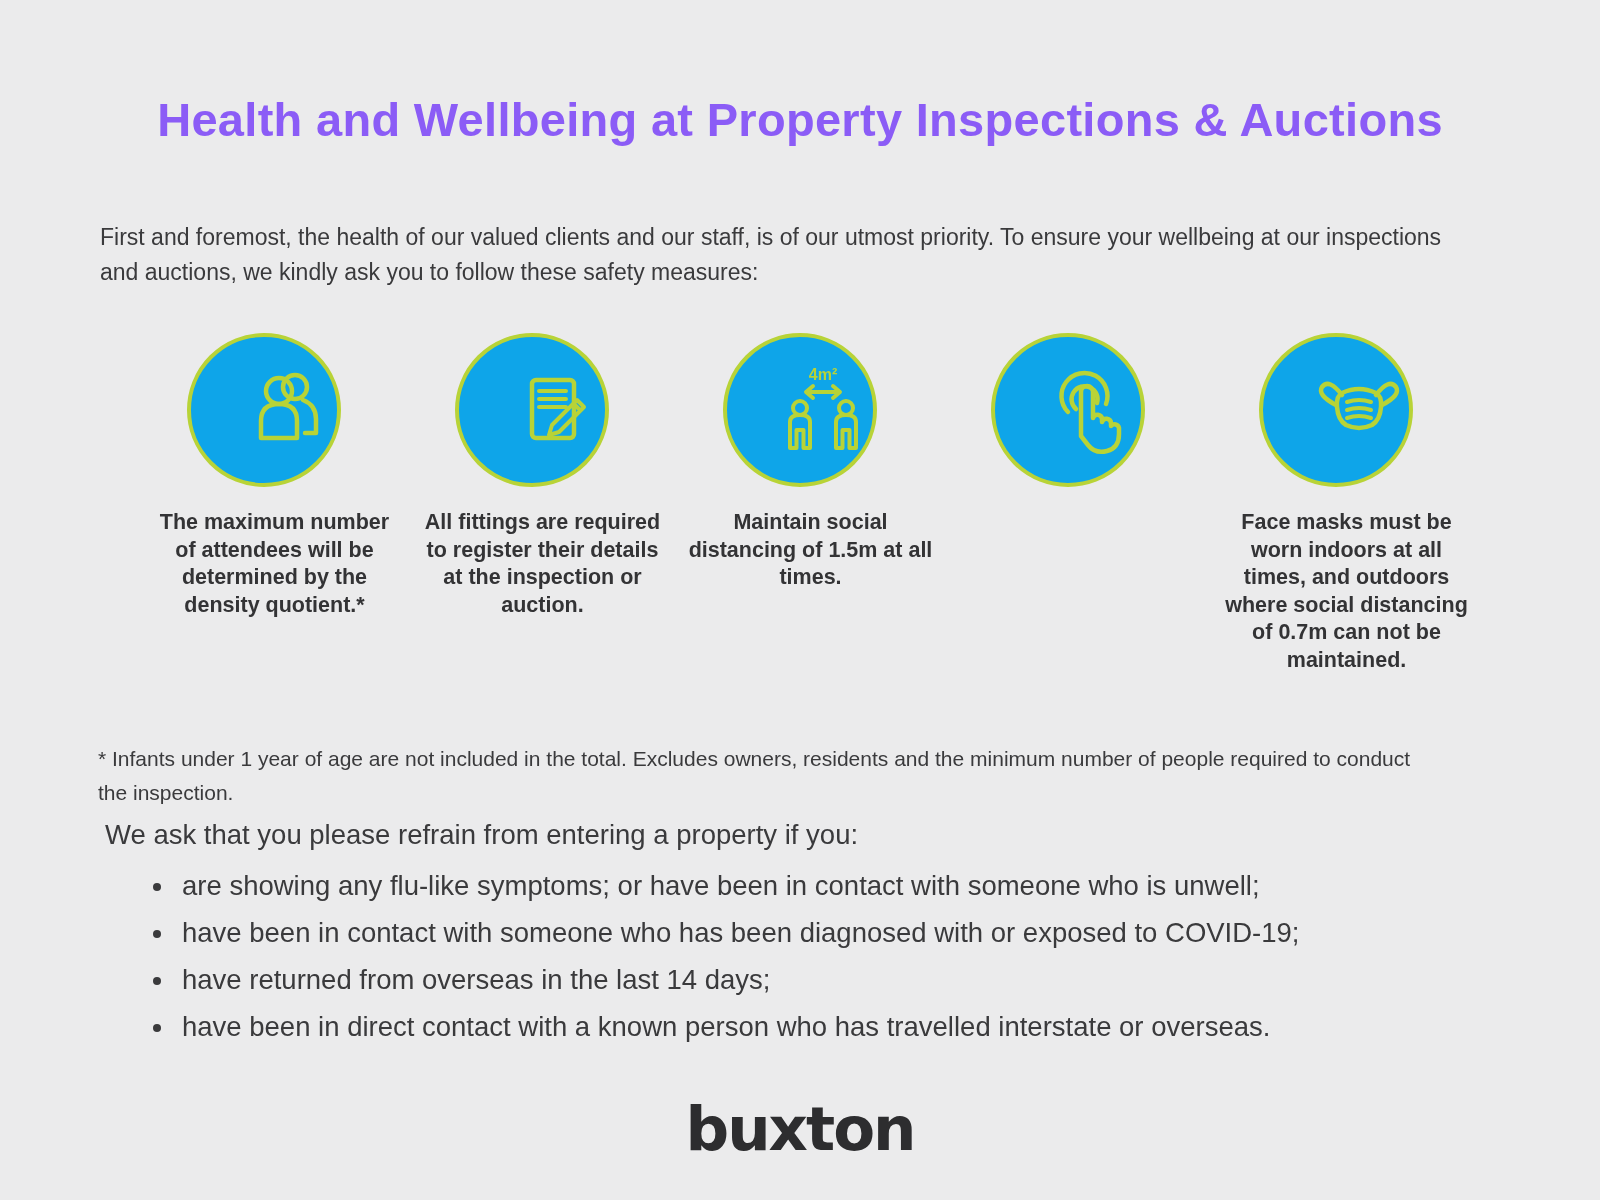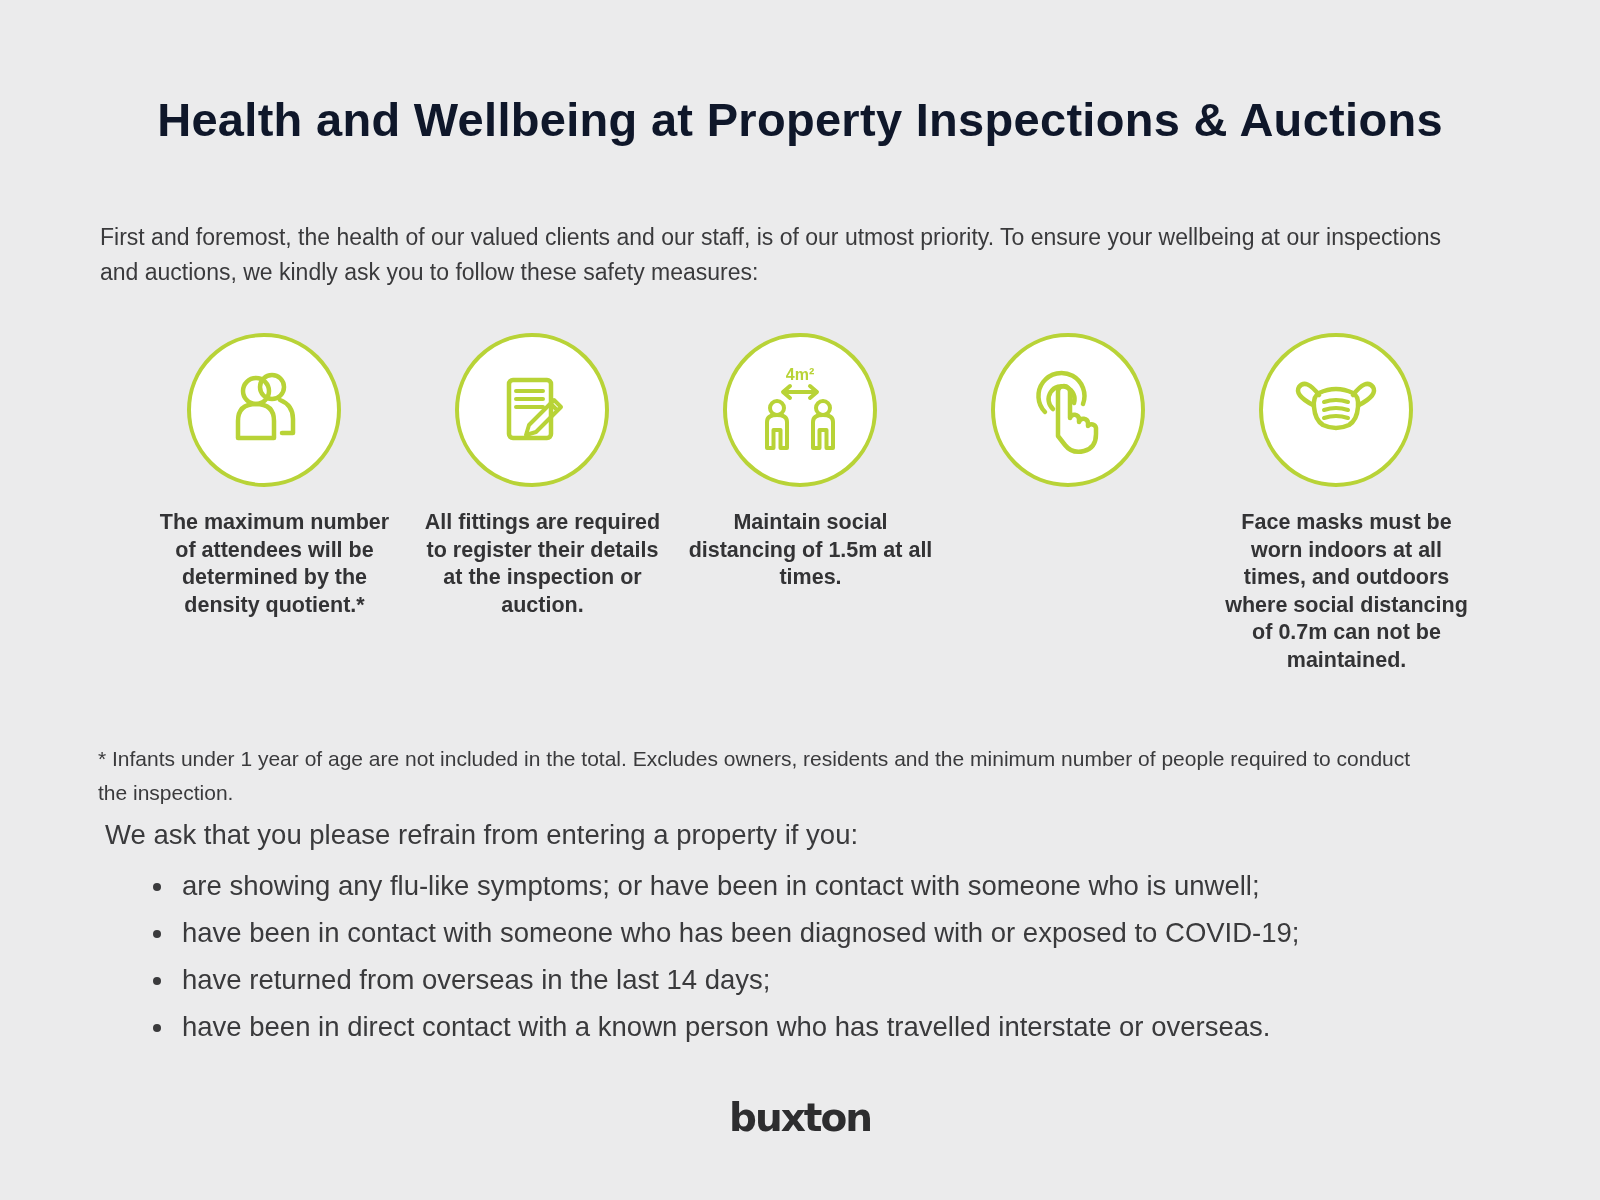--- a/index.html
+++ b/index.html
@@ -9,42 +9,42 @@
     background:#ebebec;
     font-family:"Liberation Sans",sans-serif;
     color:#3a3a3c;
     overflow:hidden;
   }
   .title{
     position:absolute;top:96px;left:0;width:100%;
     text-align:center;
     font-size:47px;line-height:1;
     font-weight:700;
-    color:#0f172a;
+    color:#8b5cf6;
     letter-spacing:.3px;
   }
   .intro{
     position:absolute;top:220px;left:100px;width:1345px;
     font-size:23px;line-height:35px;
     color:#3a3a3c;
   }
   .measures{
     position:absolute;top:333px;left:130px;width:1340px;
     display:flex;justify-content:space-between;
   }
   .measure{
     width:270px;
     display:flex;flex-direction:column;align-items:center;
   }
   .icon-circle{
     width:154px;height:154px;box-sizing:border-box;
-    background:#ffffff;
+    background:#0ea5e9;
     border:4px solid #b8d337;
     border-radius:50%;
-    display:flex;align-items:center;justify-content:center;
+    display:flex;align-items:center;justify-content:flex-end;
     flex:none;
   }
   .icon-circle svg{display:block;}
   .ic{fill:none;stroke:#b8d337;stroke-width:4.5;stroke-linecap:round;stroke-linejoin:round;}
   .ic-thin{fill:none;stroke:#b8d337;stroke-width:4;stroke-linecap:round;stroke-linejoin:round;}
   .ic-text{fill:#b8d337;stroke:none;font-family:"Liberation Sans",sans-serif;font-weight:700;font-size:16px;}
   .caption{
     margin-top:22px;
     font-size:21.5px;line-height:27.5px;
     font-weight:700;
@@ -64,21 +64,21 @@
     position:absolute;top:868px;left:142px;width:1320px;
     margin:0;padding:0 0 0 34px;
     list-style:disc;
     font-size:27.5px;line-height:36px;
   }
   .refrain-list li{margin-bottom:11px;padding-left:6px;}
   .logo{
     position:absolute;top:1098px;left:0;width:100%;
     text-align:center;
     font-family:"DejaVu Sans",sans-serif;
-    font-size:39px;line-height:1;
+    font-size:61px;line-height:1;
     font-weight:700;
     letter-spacing:-2px;
     color:#2d2d2f;
   }
 </style>
 </head>
 <body>
 
 <div class="poster">
 

